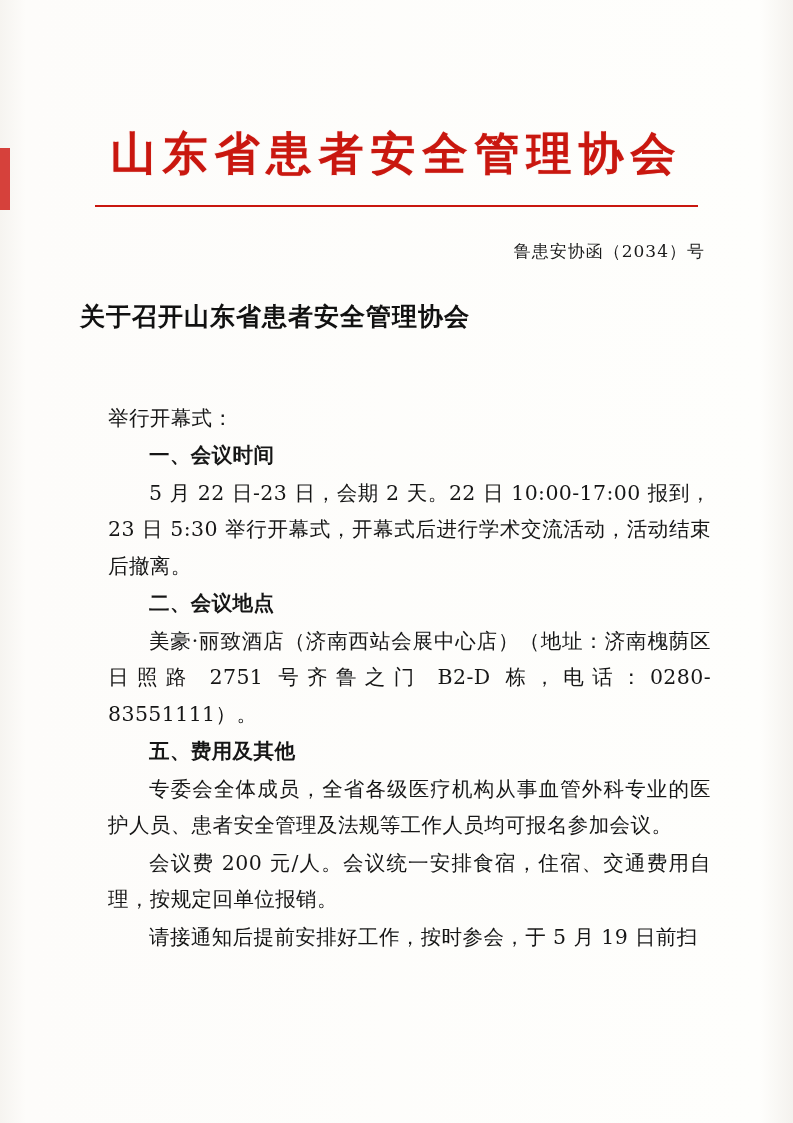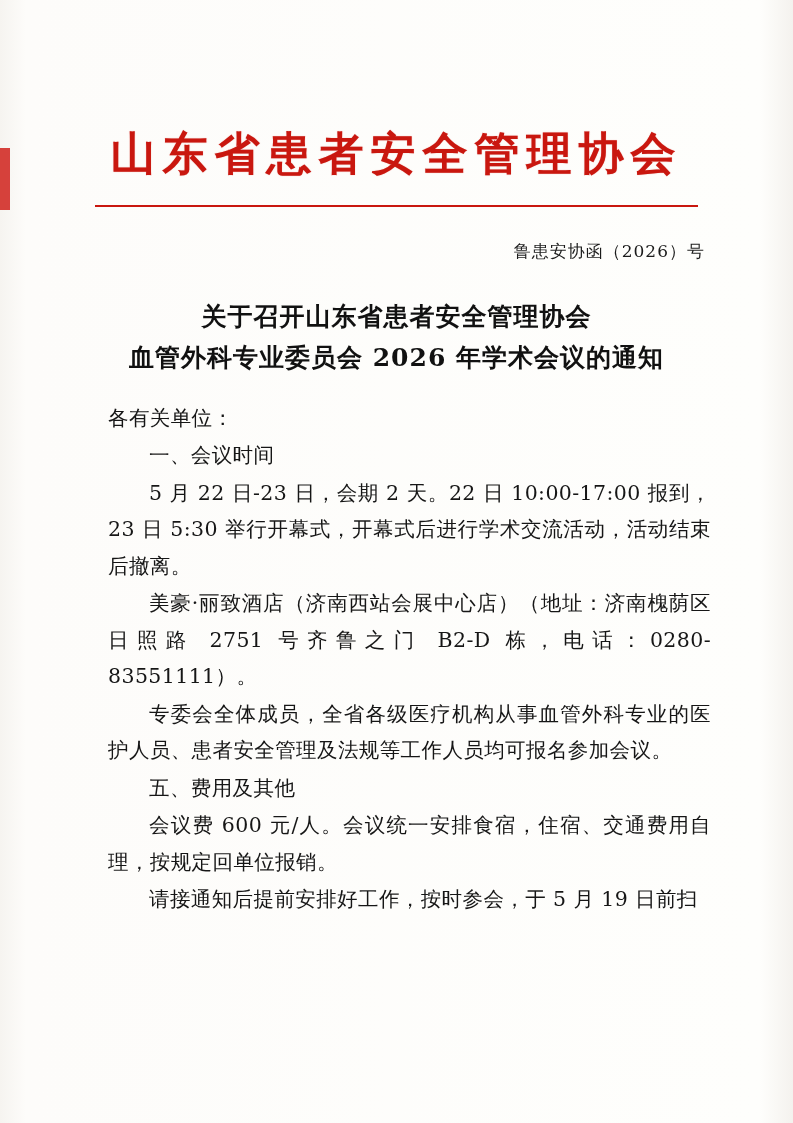--- a/index.html
+++ b/index.html
@@ -60,21 +60,20 @@
     top: 240px;
     font-size: 17px;
     letter-spacing: 1px;
     color: #1b1b1b;
   }
   .title-block {
     position: absolute;
     left: 80px;
     right: 80px;
     top: 297px;
-    text-align: center;
     font-weight: bold;
     font-size: 25px;
     line-height: 1.62;
     letter-spacing: 1px;
     color: #111;
   }
   .body-block {
     position: absolute;
     left: 108px;
     right: 82px;
@@ -86,51 +85,51 @@
     text-align: justify;
   }
   .p {
     margin: 0 0 1px 0;
   }
   .indent {
     text-indent: 2em;
   }
   .sec {
     text-indent: 2em;
-    font-weight: normal;
+    font-weight: bold;
   }
 </style>
 </head>
 <body>
 
 <div class="page">
 
   <div class="edge-mark"></div>
 
   <div class="letterhead">
     <div class="letterhead-title">山东省患者安全管理协会</div>
   </div>
   <div class="letterhead-rule"></div>
 
-  <div class="doc-number">鲁患安协函（2026）号</div>
+  <div class="doc-number">鲁患安协函（2034）号</div>
 
   <div class="title-block">
     <div>关于召开山东省患者安全管理协会</div>
-    <div>血管外科专业委员会 2026 年学术会议的通知</div>
   </div>
 
   <div class="body-block">
-    <p class="p">各有关单位：</p>
+    <p class="p">举行开幕式：</p>
 
     <p class="p sec">一、会议时间</p>
     <p class="p indent">5 月 22 日-23 日，会期 2 天。22 日 10:00-17:00 报到，23 日 5:30 举行开幕式，开幕式后进行学术交流活动，活动结束后撤离。</p>
 
+    <p class="p sec">二、会议地点</p>
     <p class="p indent">美豪·丽致酒店（济南西站会展中心店）（地址：济南槐荫区日照路 2751 号齐鲁之门 B2-D 栋，电话：0280-83551111）。</p>
 
+    <p class="p sec">五、费用及其他</p>
+
     <p class="p indent">专委会全体成员，全省各级医疗机构从事血管外科专业的医护人员、患者安全管理及法规等工作人员均可报名参加会议。</p>
-
-    <p class="p sec">五、费用及其他</p>
-    <p class="p indent">会议费 600 元/人。会议统一安排食宿，住宿、交通费用自理，按规定回单位报销。</p>
+    <p class="p indent">会议费 200 元/人。会议统一安排食宿，住宿、交通费用自理，按规定回单位报销。</p>
 
     <p class="p indent">请接通知后提前安排好工作，按时参会，于 5 月 19 日前扫</p>
   </div>
 
 </div>
 
 </body></html>

